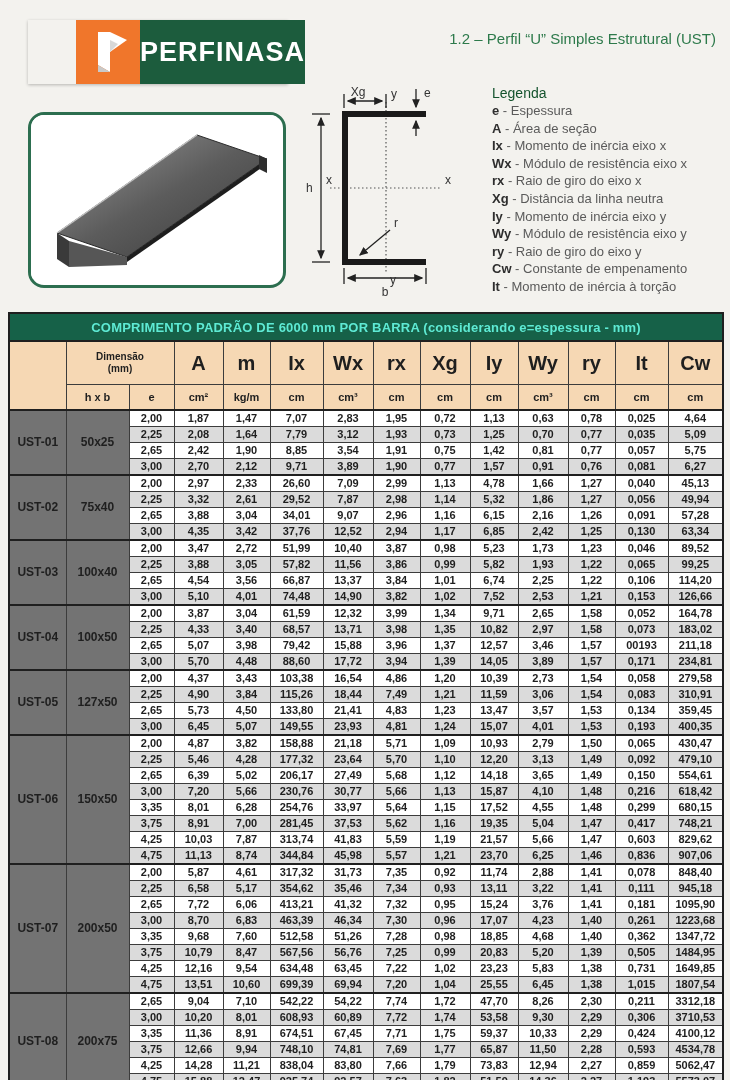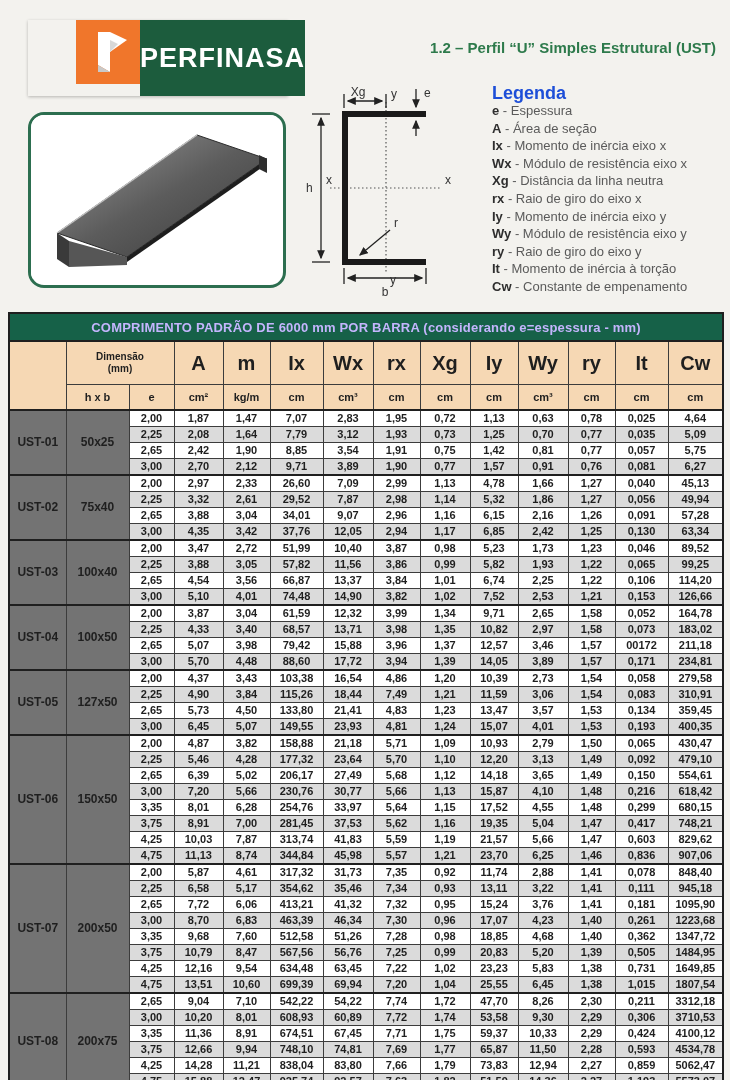--- a/index.html
+++ b/index.html
@@ -1,40 +1,40 @@
 <!DOCTYPE html>
 <html><head>
 <meta charset="utf-8">
 <style>
   html,body{margin:0;padding:0;background:#e9e8e4;}
   body{width:730px;height:1080px;position:relative;font-family:"Liberation Sans",sans-serif;background:#f3f2ee;overflow:hidden;}
 
   
-  .logo{position:absolute;left:28px;top:20px;width:212px;height:76px;display:flex;box-shadow:0 1px 3px rgba(0,0,0,.25);padding-left:48px;}
+  .logo{position:absolute;left:28px;top:20px;width:212px;height:64px;display:flex;box-shadow:0 1px 3px rgba(0,0,0,.25);padding-left:48px;}
   .logo-orange{width:64px;height:64px;background:#f0762b;flex:0 0 64px;}
   .logo-green{flex:1;background:#1c5c3d;color:#fff;display:flex;align-items:center;justify-content:center;
     font-weight:bold;font-size:27px;letter-spacing:1px;transform-origin:left center;}
-  .page-title{position:absolute;top:39px;right:14px;color:#2d7a4b;font-weight:bold;font-size:15px;margin-left:40px;}
+  .page-title{position:absolute;top:30px;right:14px;color:#2d7a4b;font-weight:normal;font-size:15px;margin-left:40px;}
 
   .photo-box{position:absolute;left:28px;top:112px;width:252px;height:170px;background:#fff;
     border:3px solid #2c6e4f;border-radius:16px;overflow:hidden;}
 
   .diagram{position:absolute;left:302px;top:84px;}
   .diagram text{font-family:"Liberation Sans",sans-serif;font-size:12px;fill:#333;}
 
   .legend{position:absolute;left:492px;top:84px;width:236px;color:#5a5a5a;font-size:13px;}
-  .legend-title{font-weight:bold;color:#1d4ed8;font-size:18px;line-height:18px;}
+  .legend-title{font-weight:normal;color:#14532d;font-size:14px;line-height:18px;}
   .legend-item{line-height:17.6px;white-space:nowrap;}
   .legend-item b{color:#2e2e2e;}
 
   
   .table-wrap{position:absolute;left:8px;top:312px;width:714px;}
   table{border-collapse:collapse;table-layout:fixed;width:714px;border:2px solid #1f1f1f;}
   th,td{border:1px solid #3c3c3c;text-align:center;font-weight:bold;color:#1f1f1f;overflow:hidden;padding:0;}
-  .banner{background:#166148;color:#c4b5fd;font-size:13px;height:26px;border:2px solid #1f1f1f;letter-spacing:.2px;}
+  .banner{background:#166148;color:#5eead4;font-size:13px;height:26px;border:2px solid #1f1f1f;letter-spacing:.2px;}
   thead th{background:#f6d8b4;}
   .letter{font-size:20px;height:42px;}
   .dimh{font-size:10px;white-space:pre-line;line-height:1.2;}
   .corner{background:#f6d8b4;}
   .sub,.unit{font-size:11px;height:24px;margin-left:31px;}
   tbody td{font-size:11px;height:15px;line-height:15px;}
   td.ust,td.dim{background:#737373;font-size:12px;}
   tr.even td.val{background:#fff;}
   tr.odd td.val{background:#dbdbdb;}
   tr.gstart td{border-top:2px solid #1f1f1f;}
@@ -119,27 +119,27 @@
   </svg>
 </div>
 
 <div class="legend">
   <div class="legend-title">Legenda</div>
   <div>
       <div class="legend-item"><b>e</b> - Espessura</div>
       <div class="legend-item"><b>A</b> - Área de seção</div>
       <div class="legend-item"><b>Ix</b> - Momento de inércia eixo x</div>
       <div class="legend-item"><b>Wx</b> - Módulo de resistência eixo x</div>
+      <div class="legend-item"><b>rx</b> - Raio de giro do eixo x</div>
       <div class="legend-item"><b>Xg</b> - Distância da linha neutra</div>
-      <div class="legend-item"><b>rx</b> - Raio de giro do eixo x</div>
       <div class="legend-item"><b>Iy</b> - Momento de inércia eixo y</div>
       <div class="legend-item"><b>Wy</b> - Módulo de resistência eixo y</div>
       <div class="legend-item"><b>ry</b> - Raio de giro do eixo y</div>
+      <div class="legend-item"><b>Cw</b> - Constante de empenamento</div>
       <div class="legend-item"><b>It</b> - Momento de inércia à torção</div>
-      <div class="legend-item"><b>Cw</b> - Constante de empenamento</div>
     </div>
 </div>
 
 <div class="table-wrap">
   <table>
     <colgroup>
       <col style="width:57px">
         <col style="width:63px">
         <col style="width:45px">
       <col style="width:49px">
@@ -291,21 +291,21 @@
           <td class="val">2,16</td>
           <td class="val">1,26</td>
           <td class="val">0,091</td>
           <td class="val">57,28</td>
         </tr>
         <tr class="odd">
           <td class="val">3,00</td>
           <td class="val">4,35</td>
           <td class="val">3,42</td>
           <td class="val">37,76</td>
-          <td class="val">12,05</td>
+          <td class="val">12,52</td>
           <td class="val">2,94</td>
           <td class="val">1,17</td>
           <td class="val">6,85</td>
           <td class="val">2,42</td>
           <td class="val">1,25</td>
           <td class="val">0,130</td>
           <td class="val">63,34</td>
         </tr>
         <tr class="even gstart">
           <td class="ust" rowspan="4">UST-03</td>
@@ -399,21 +399,21 @@
           <td class="val">2,65</td>
           <td class="val">5,07</td>
           <td class="val">3,98</td>
           <td class="val">79,42</td>
           <td class="val">15,88</td>
           <td class="val">3,96</td>
           <td class="val">1,37</td>
           <td class="val">12,57</td>
           <td class="val">3,46</td>
           <td class="val">1,57</td>
-          <td class="val">00172</td>
+          <td class="val">00193</td>
           <td class="val">211,18</td>
         </tr>
         <tr class="odd">
           <td class="val">3,00</td>
           <td class="val">5,70</td>
           <td class="val">4,48</td>
           <td class="val">88,60</td>
           <td class="val">17,72</td>
           <td class="val">3,94</td>
           <td class="val">1,39</td>

